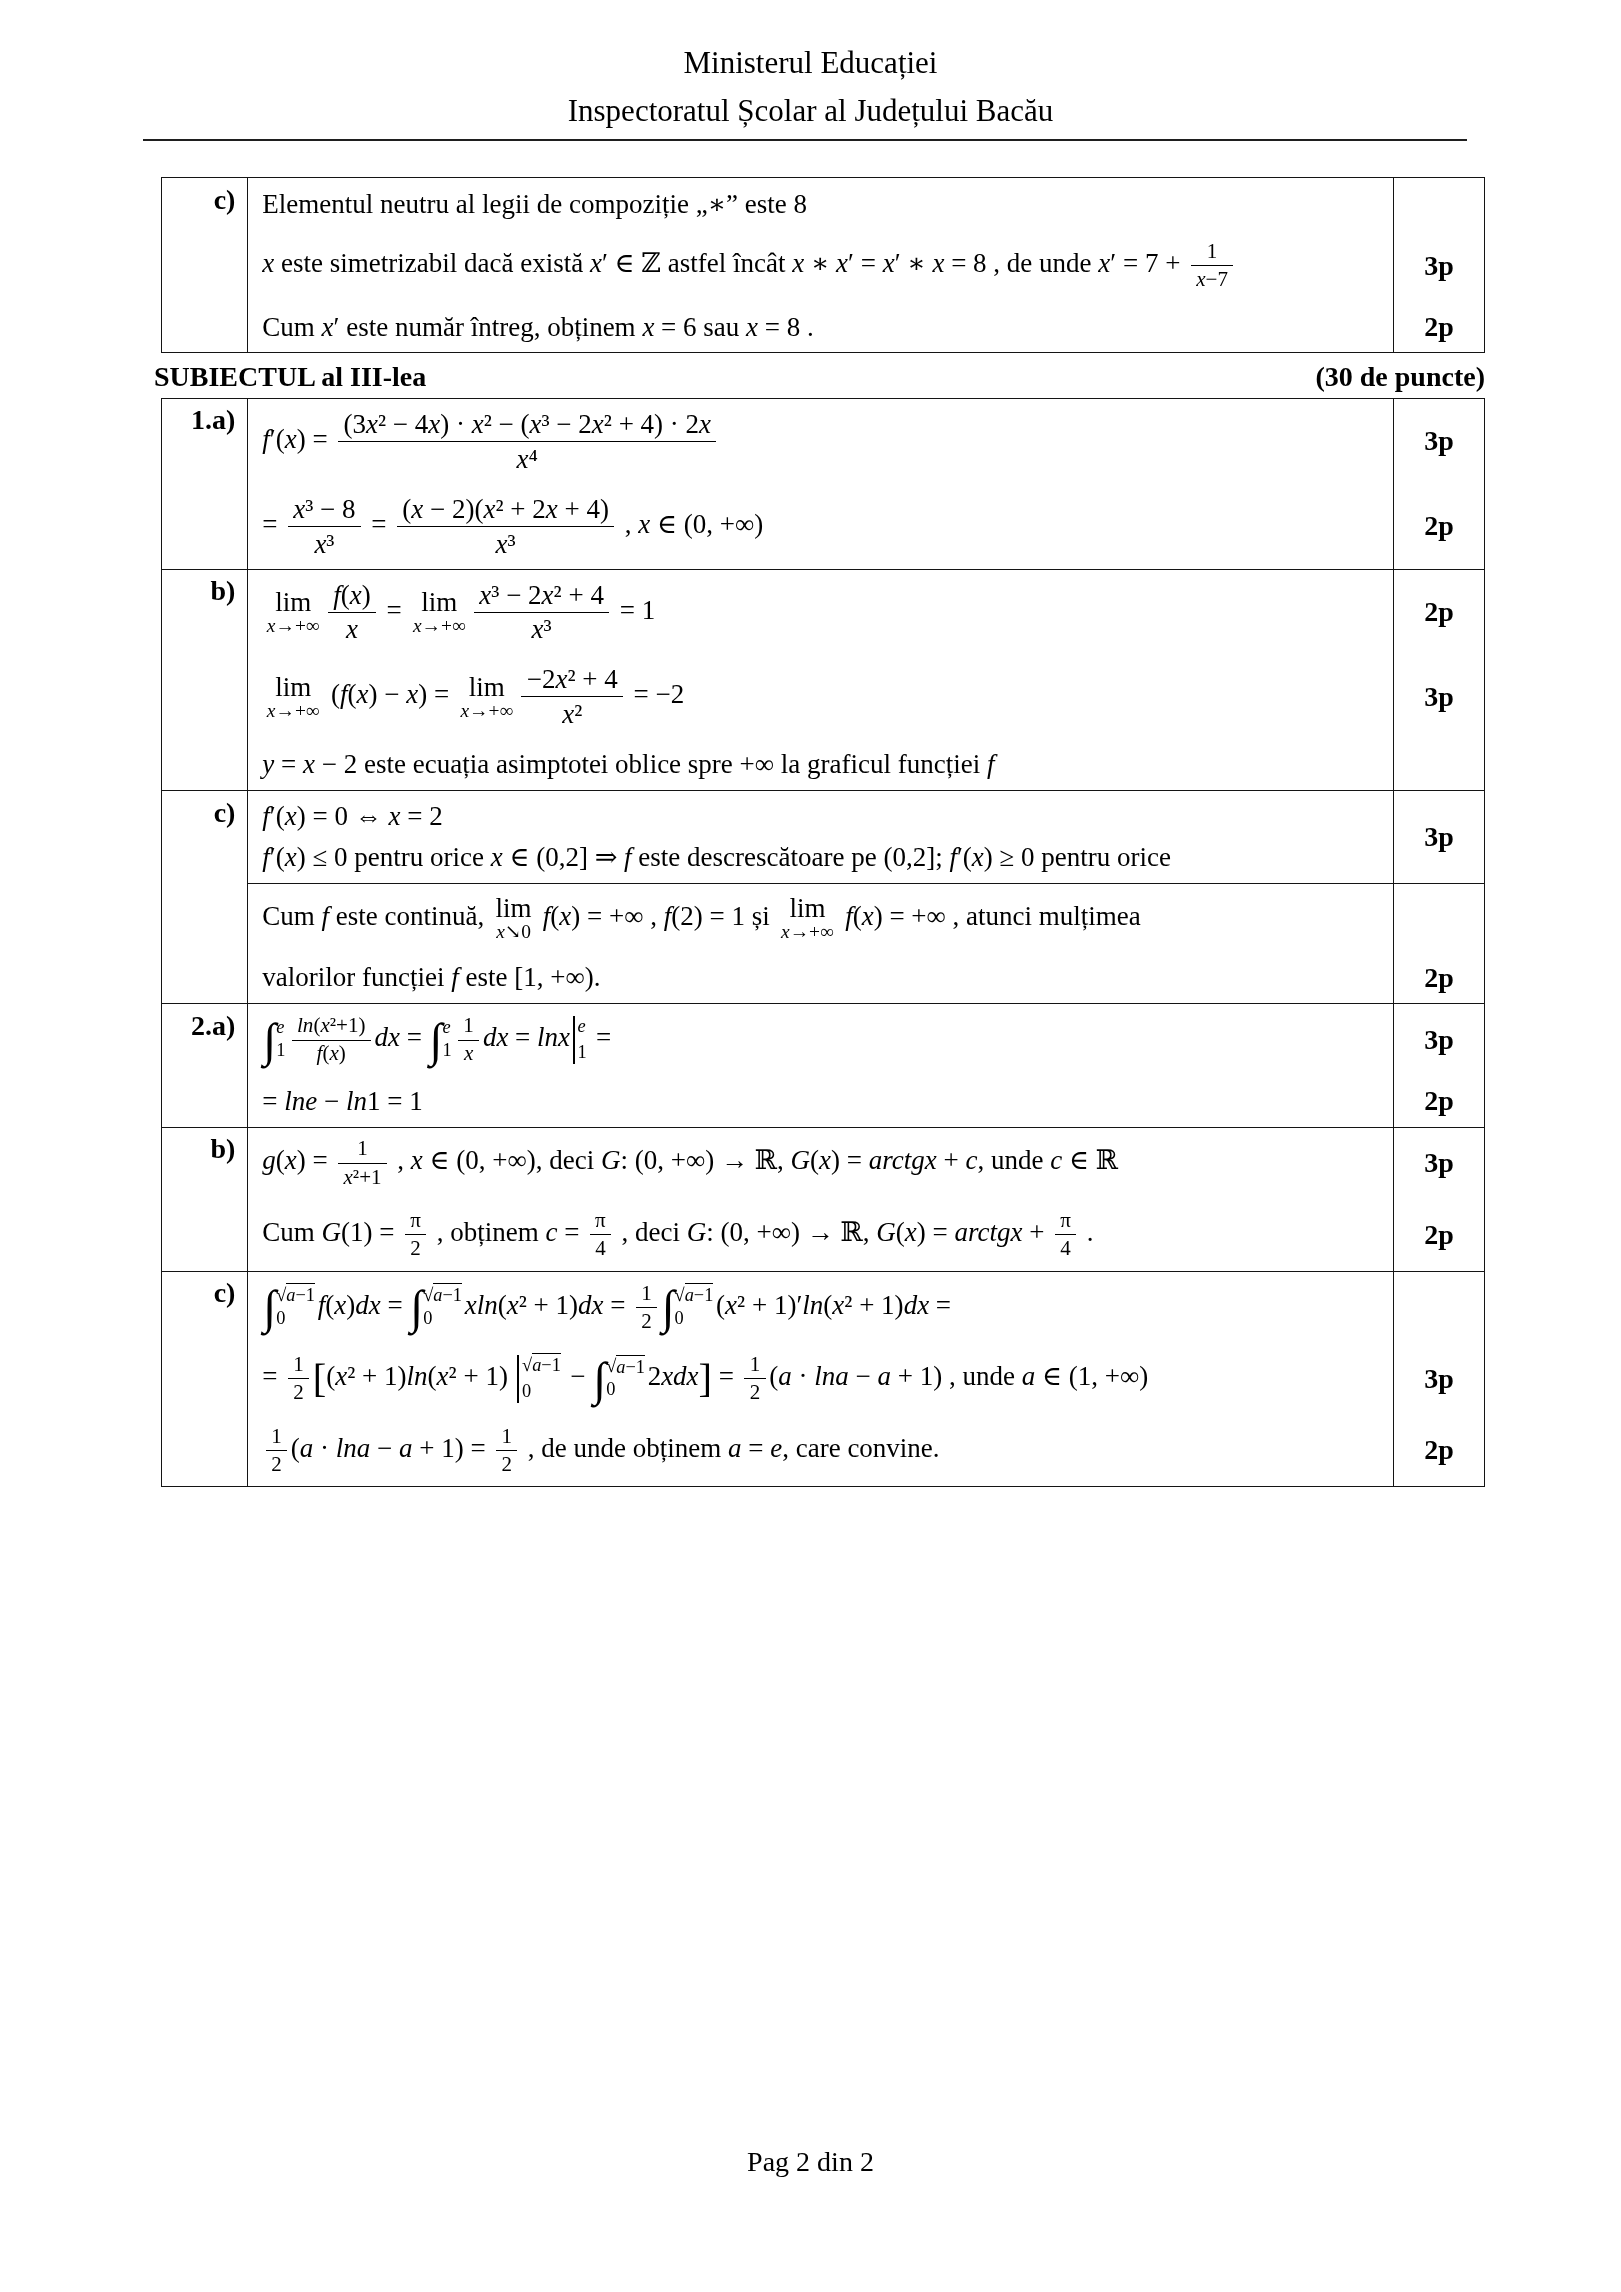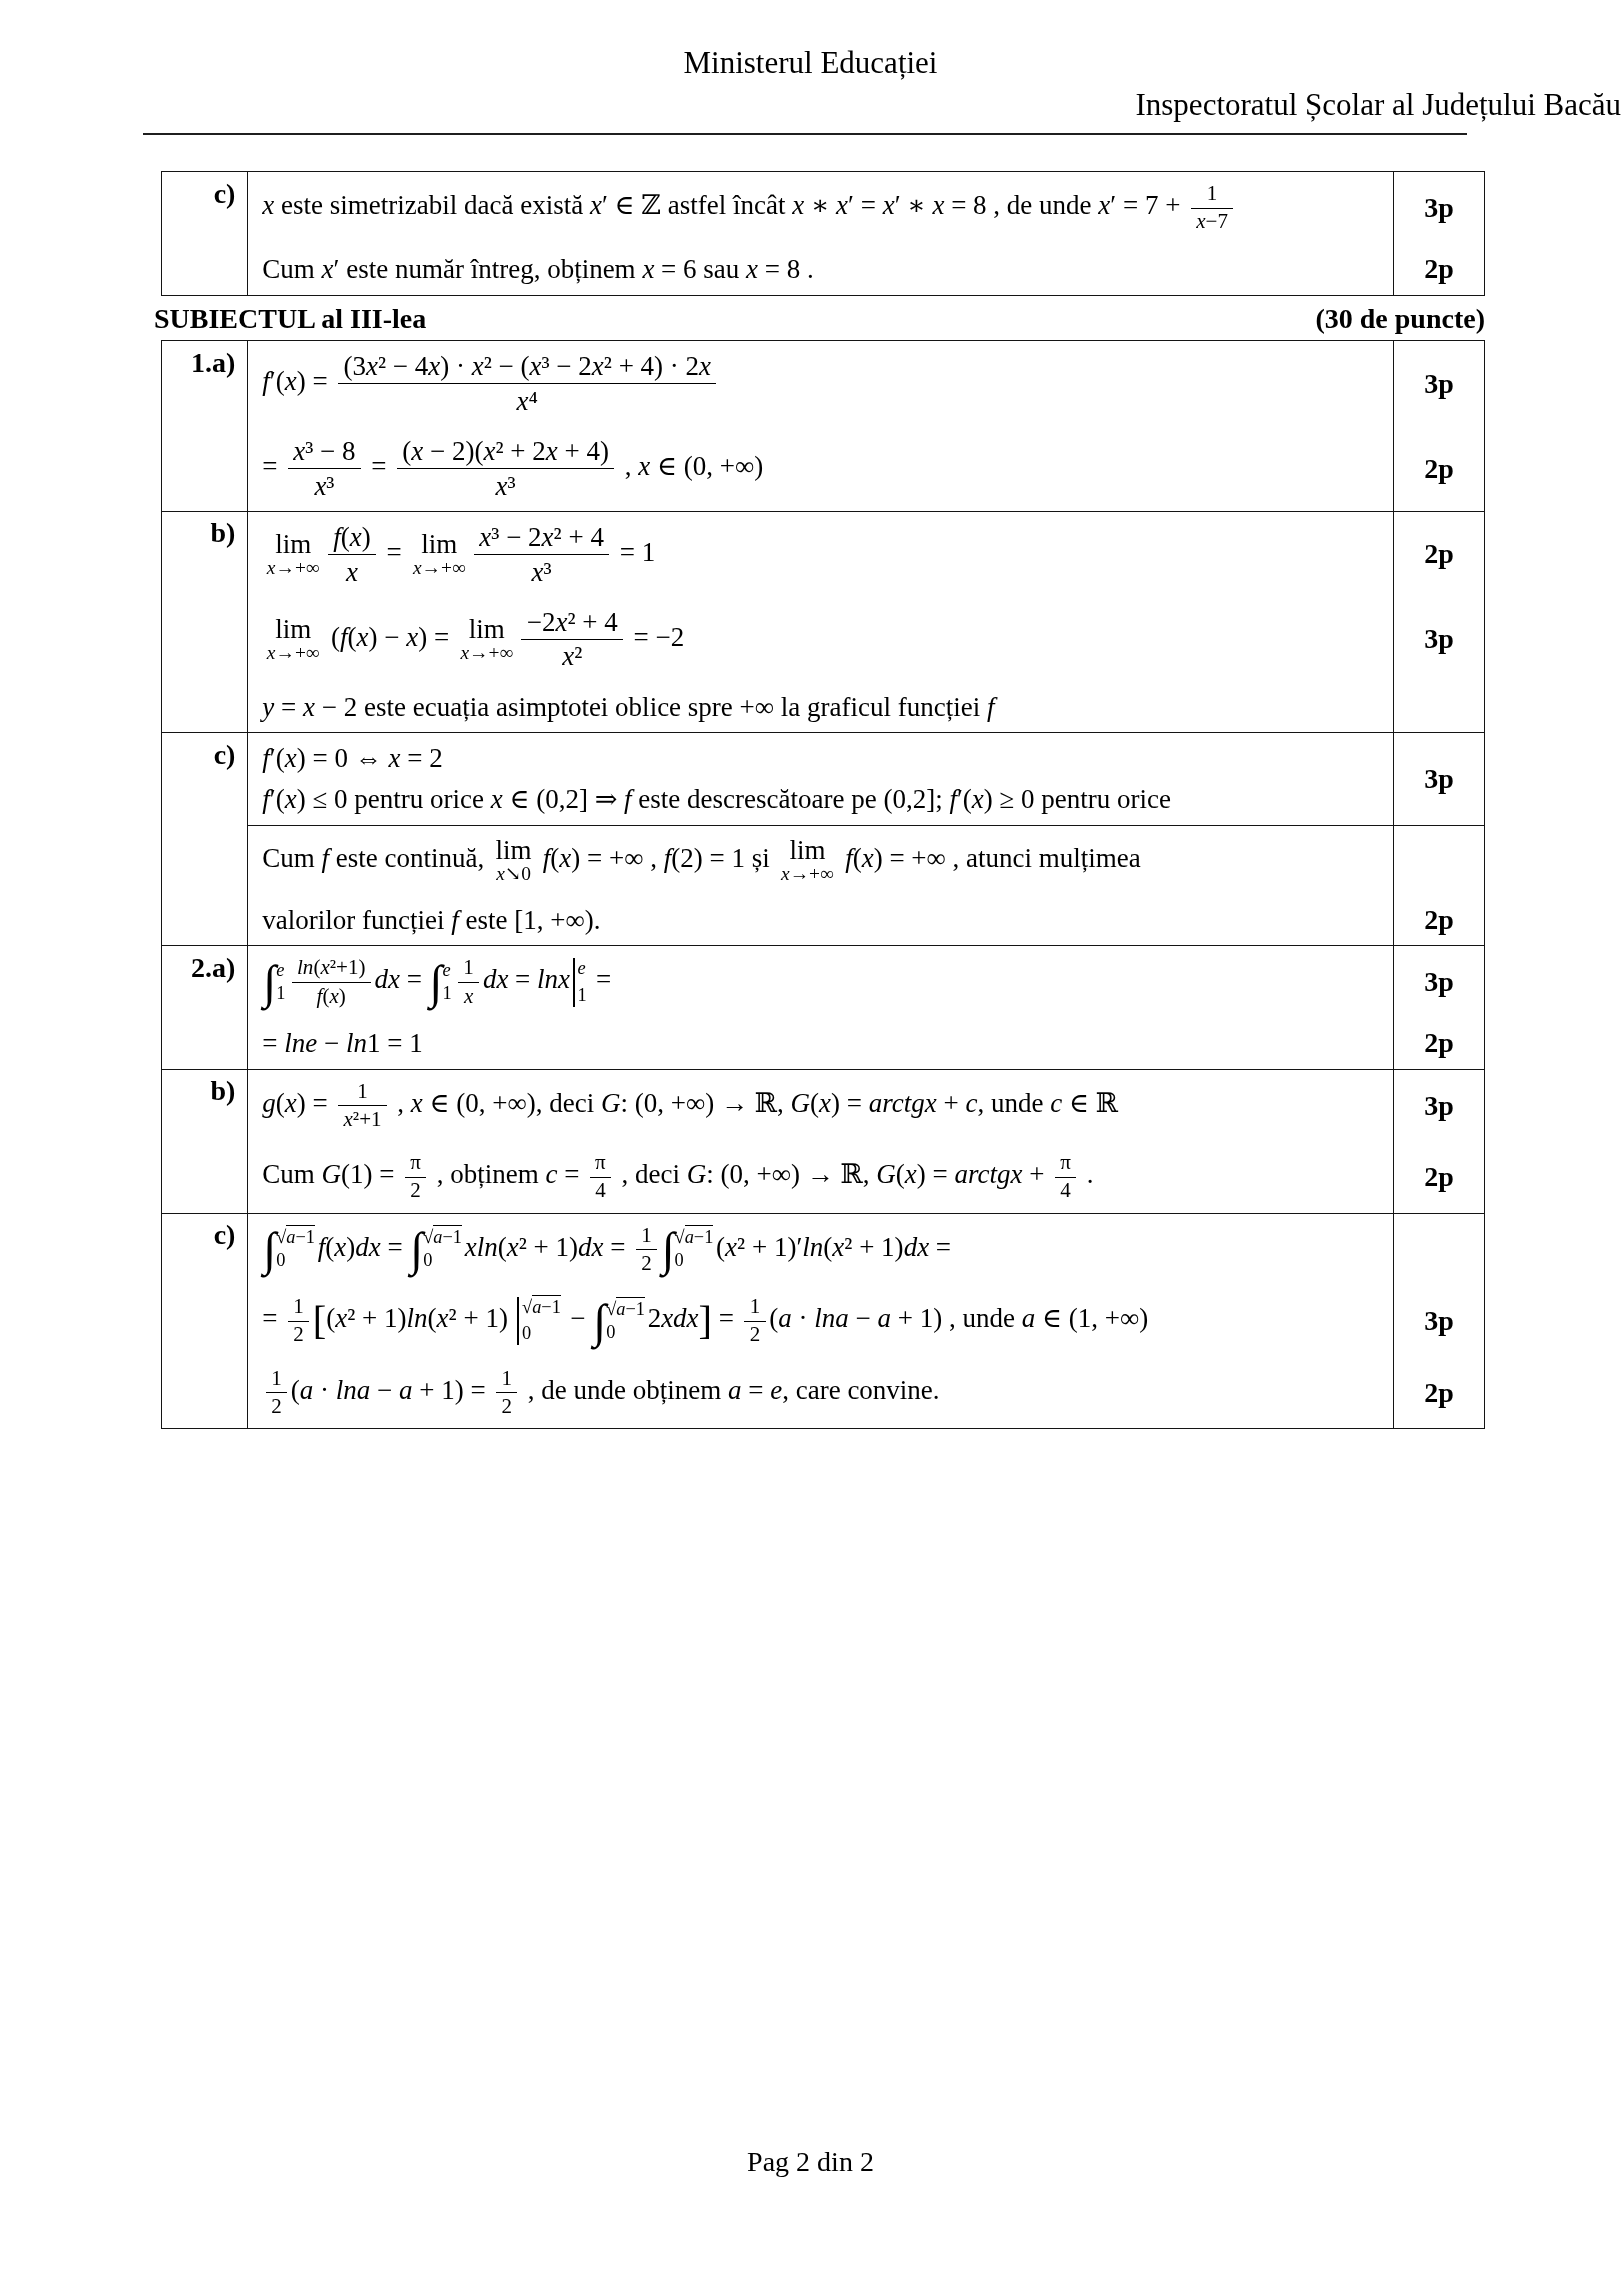--- a/index.html
+++ b/index.html
@@ -2,21 +2,21 @@
 <html style="font-size:14.3px"><head>
 <meta charset="utf-8">
 <style>
   html,body{margin:0;padding:0;}
   body{
     width:1621px;height:2293px;position:relative;overflow:hidden;
     background:#ffffff;color:#000000;
     font-family:"Liberation Serif","DejaVu Serif","DejaVu Sans",serif;
   }
   .hdr{text-align:center;font-size:31px;line-height:1.28;padding-top:43px;}
-  .hdr .h2{margin-top:2px;text-align:right;}
+  .hdr .h2{margin-top:8px;}
   .rule{border-top:2.7px solid #1f1f1f;margin:9px 0 0 143px;width:1324px;height:0;}
 
   .tbl{margin-left:161px;width:1324px;border:1.8px solid #141414;box-sizing:border-box;background:#fff;}
   .tbl1{margin-top:36px;}
   .tbl2{margin-top:3.6px;}
   .trow{display:flex;}
   .trow.bt{border-top:1.8px solid #141414;}
   .lbl{flex:0 0 86px;width:86px;border-right:1.8px solid #141414;box-sizing:border-box;
        font-weight:bold;font-size:28px;text-align:right;padding:5.4px 11.6px 0 0;}
   .rest{flex:1;display:flex;flex-direction:column;min-width:0;}
@@ -59,20 +59,26 @@
   <div class="h2">Inspectoratul Școlar al Județului Bacău</div>
 </div>
 <div class="rule"></div>
 
 <div class="tbl tbl1">
     <div class="trow">
       <div class="lbl">c)</div>
       <div class="rest">
         <div class="seg">
           <div class="cnt">
+            <div class="ln">Elementul neutru al legii de compoziție „∗” este 8</div>
+          </div>
+          <div class="pts"></div>
+        </div>
+        <div class="seg">
+          <div class="cnt">
             <div class="ln"><i>x</i> este simetrizabil dacă există <i>x</i>′ ∈ ℤ astfel încât <i>x</i> ∗ <i>x</i>′ = <i>x</i>′ ∗ <i>x</i> = 8 , de unde <i>x</i>′ = 7 + <span class="fr sm">
                 <span class="nu">1</span>
                 <span class="de"><i>x</i>−7</span>
               </span></div>
           </div>
           <div class="pts">3p</div>
         </div>
         <div class="seg">
           <div class="cnt">
             <div class="ln">Cum <i>x</i>′ este număr întreg, obținem <i>x</i> = 6 sau <i>x</i> = 8 .</div>

